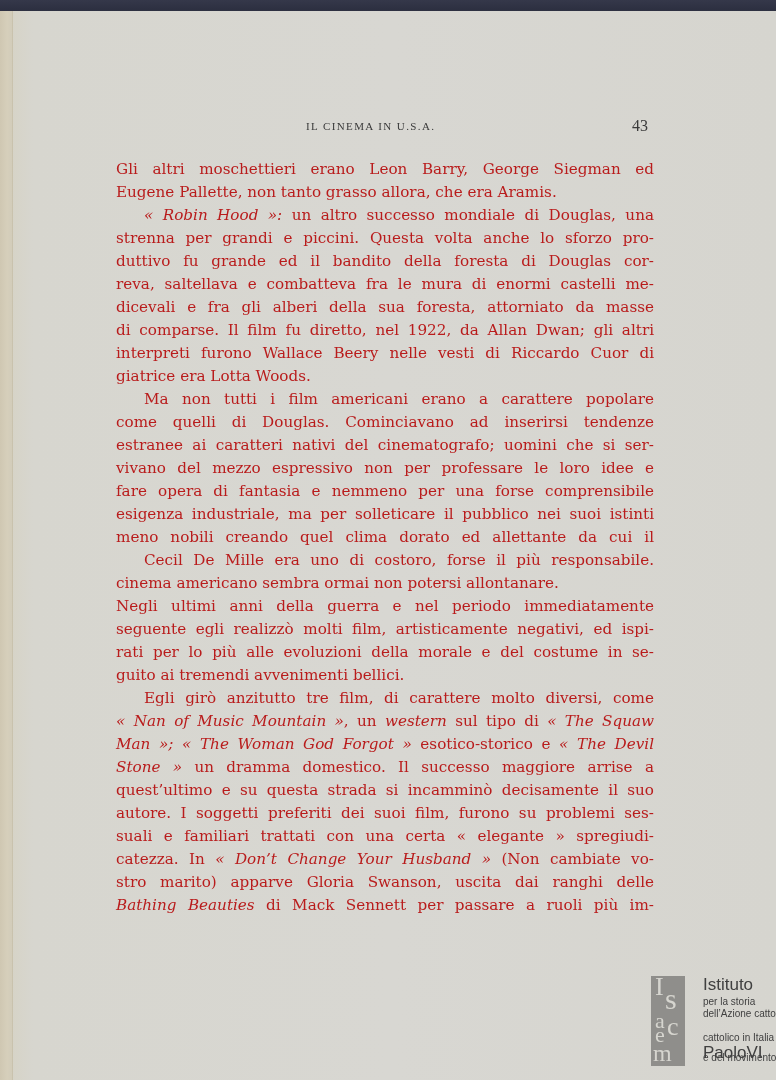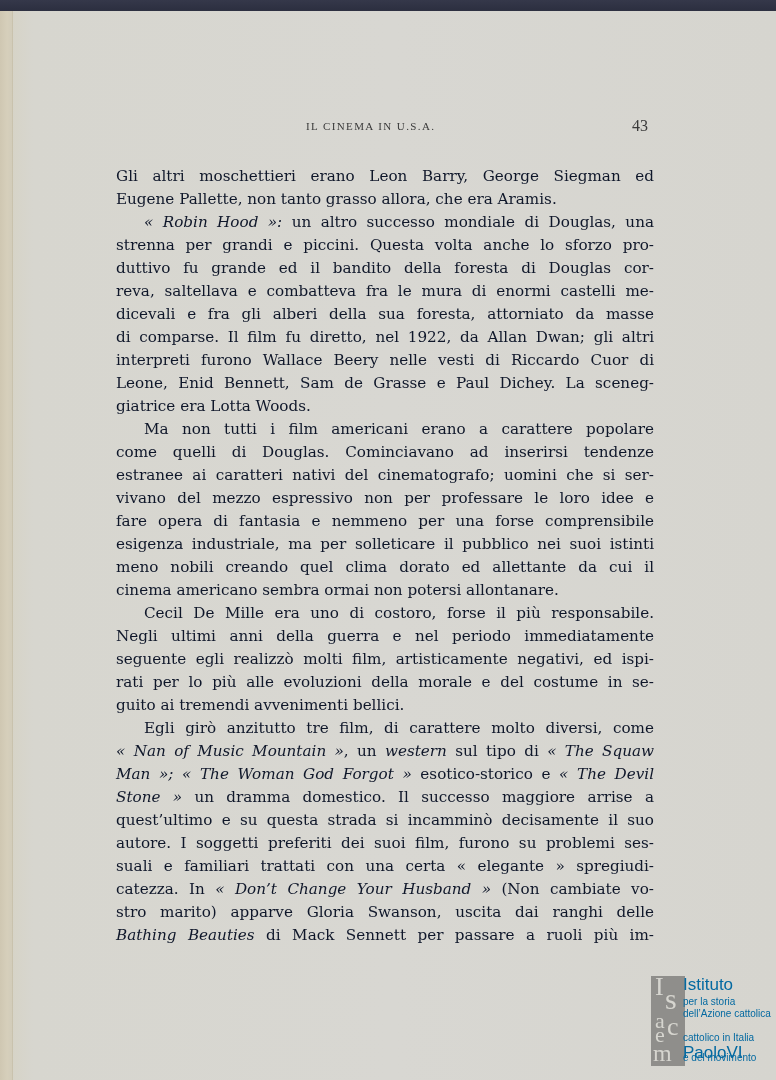--- a/index.html
+++ b/index.html
@@ -62,23 +62,22 @@
       font-size: 16px;
     }
     .text-block {
       position: absolute;
       left: 116px;
       top: 158px;
       width: 538px;
       font-family: "DejaVu Serif", "Liberation Serif", serif;
       font-size: 15.2px;
       line-height: 23px;
-      color: #0f172a;
+      color: #b91c1c;
       text-align: justify;
-      margin-top: 7px;
     }
     .line {
       display: block;
       white-space: nowrap;
       text-align-last: justify;
       text-align: justify;
       height: 23px;
     }
     .line.last {
       text-align-last: left;
@@ -105,25 +104,25 @@
     }
     .logo-letter {
       position: absolute;
       font-family: "Liberation Serif", serif;
       color: #d6d5cf;
       font-size: 20px;
       line-height: 18px;
     }
     .logo-text {
       position: absolute;
-      left: 32px;
+      left: 52px;
       font-size: 10px;
       line-height: 11px;
       white-space: nowrap;
-      color: #0369a1;
+      color: #404040;
     }
   </style>
 </head>
 <body>
 
 <div class="scan">
   <div class="cover-top"></div>
   <div class="page"></div>
   <div class="page-edge"></div>
 
@@ -135,31 +134,30 @@
   <div class="text-block" id="text-block">
       <span class="line">Gli altri moschettieri erano Leon Barry, George Siegman ed</span>
       <span class="line last">Eugene Pallette, non tanto grasso allora, che era Aramis.</span>
       <span class="line indent"><span class="it">« Robin Hood »:</span><span> un altro successo mondiale di Douglas, una</span></span>
       <span class="line">strenna per grandi e piccini. Questa volta anche lo sforzo pro-</span>
       <span class="line">duttivo fu grande ed il bandito della foresta di Douglas cor-</span>
       <span class="line">reva, saltellava e combatteva fra le mura di enormi castelli me-</span>
       <span class="line">dicevali e fra gli alberi della sua foresta, attorniato da masse</span>
       <span class="line">di comparse. Il film fu diretto, nel 1922, da Allan Dwan; gli altri</span>
       <span class="line">interpreti furono Wallace Beery nelle vesti di Riccardo Cuor di</span>
-      <span class="line">Leone, Enid Bennett, Sam de Grasse e Paul Dichey. La sceneg-</span>
       <span class="line last">giatrice era Lotta Woods.</span>
       <span class="line indent">Ma non tutti i film americani erano a carattere popolare</span>
       <span class="line">come quelli di Douglas. Cominciavano ad inserirsi tendenze</span>
       <span class="line">estranee ai caratteri nativi del cinematografo; uomini che si ser-</span>
       <span class="line">vivano del mezzo espressivo non per professare le loro idee e</span>
       <span class="line">fare opera di fantasia e nemmeno per una forse comprensibile</span>
       <span class="line">esigenza industriale, ma per solleticare il pubblico nei suoi istinti</span>
       <span class="line">meno nobili creando quel clima dorato ed allettante da cui il</span>
+      <span class="line indent">Cecil De Mille era uno di costoro, forse il più responsabile.</span>
       <span class="line last">cinema americano sembra ormai non potersi allontanare.</span>
-      <span class="line indent">Cecil De Mille era uno di costoro, forse il più responsabile.</span>
       <span class="line">Negli ultimi anni della guerra e nel periodo immediatamente</span>
       <span class="line">seguente egli realizzò molti film, artisticamente negativi, ed ispi-</span>
       <span class="line">rati per lo più alle evoluzioni della morale e del costume in se-</span>
       <span class="line last">guito ai tremendi avvenimenti bellici.</span>
       <span class="line indent">Egli girò anzitutto tre film, di carattere molto diversi, come</span>
       <span class="line"><span class="it">« Nan of Music Mountain »</span><span>, un </span><span class="it">western</span><span> sul tipo di </span><span class="it">« The Squaw</span></span>
       <span class="line"><span class="it">Man »; « The Woman God Forgot »</span><span> esotico-storico e </span><span class="it">« The Devil</span></span>
       <span class="line"><span class="it">Stone »</span><span> un dramma domestico. Il successo maggiore arrise a</span></span>
       <span class="line">quest’ultimo e su questa strada si incamminò decisamente il suo</span>
       <span class="line">autore. I soggetti preferiti dei suoi film, furono su problemi ses-</span>

